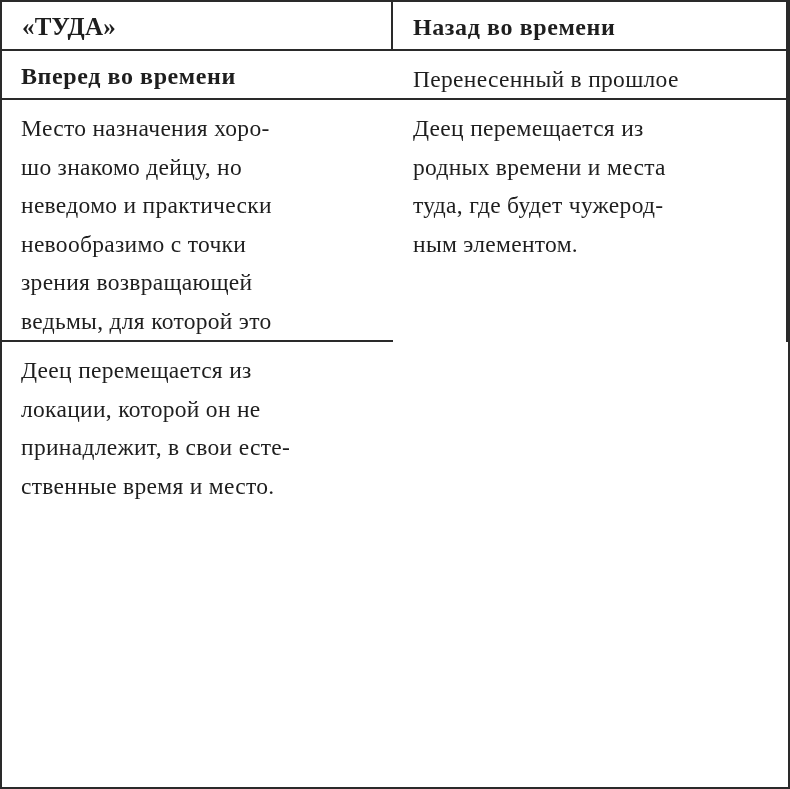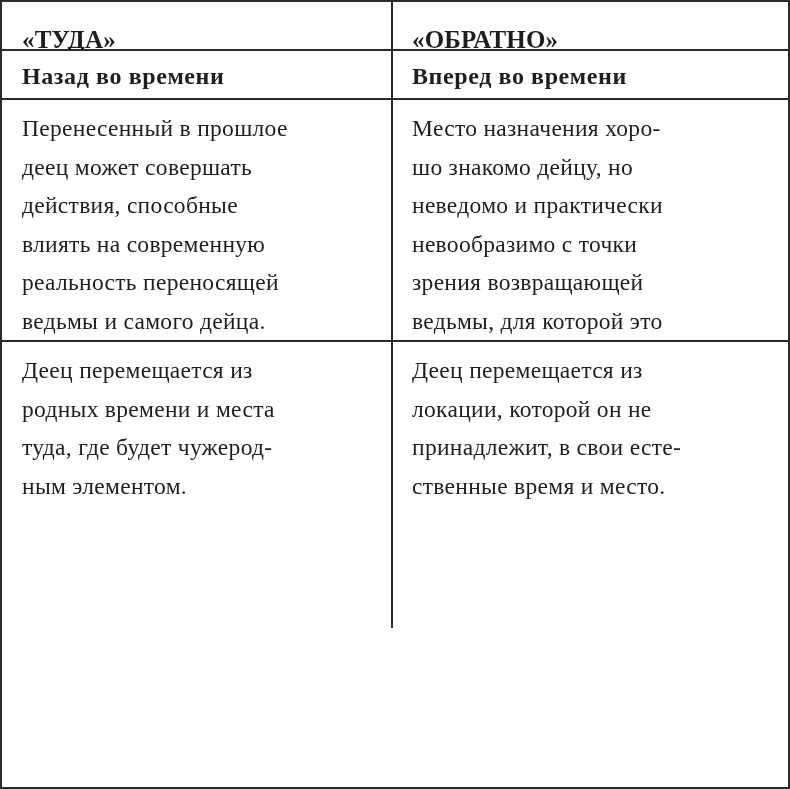--- a/index.html
+++ b/index.html
@@ -25,21 +25,21 @@
     color: #1e1e1e;
     overflow: hidden;
   }
   .cell.col2 { border-right: none; padding-left: 19px; }
   .cell.last-row { border-bottom: none; }
   .hdr-dir {
     font-family: "Liberation Serif", "DejaVu Serif", serif;
     font-weight: bold;
     font-size: 25px;
     line-height: 33px;
-    padding-top: 21px;
+    padding-top: 8px;
     letter-spacing: 0.2px;
   }
   .hdr-time {
     font-weight: bold;
     font-size: 24px;
     line-height: 32px;
     padding-top: 9px;
     letter-spacing: 0.6px;
   }
   .body-text {
@@ -50,21 +50,20 @@
     white-space: pre-line;
   }
 </style>
 </head>
 <body>
 
 <div class="table">
   <div class="grid">
 
     <div class="cell hdr-dir">«ТУДА»</div>
-    <div class="cell col2 hdr-dir">«ОБРАТНО»</div>
 
     <div class="cell hdr-time">Назад во времени</div>
     <div class="cell col2 hdr-time">Вперед во времени</div>
 
     <div class="cell body-text">Перенесенный в прошлое
 деец может совершать
 действия, способные
 влиять на современную
 реальность переносящей
 ведьмы и самого дейца.</div>

